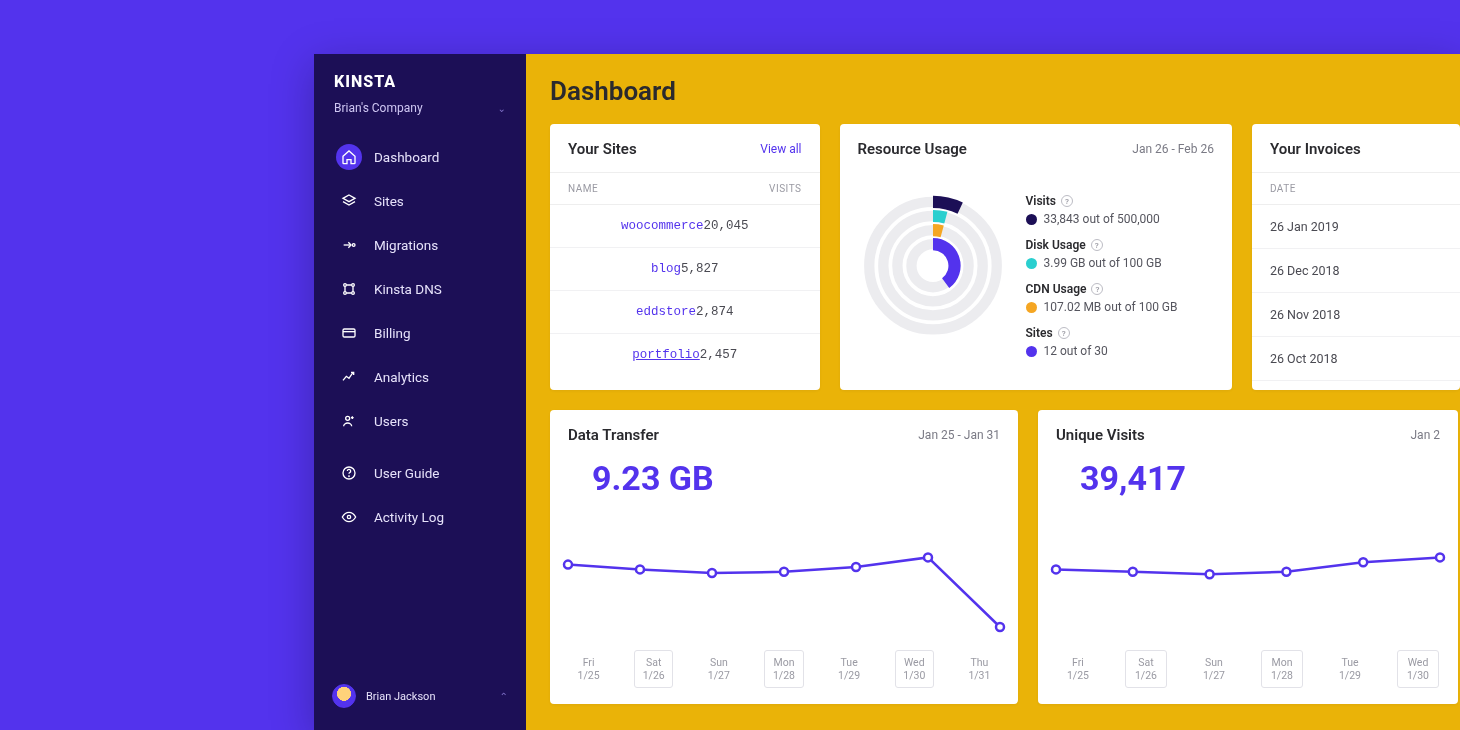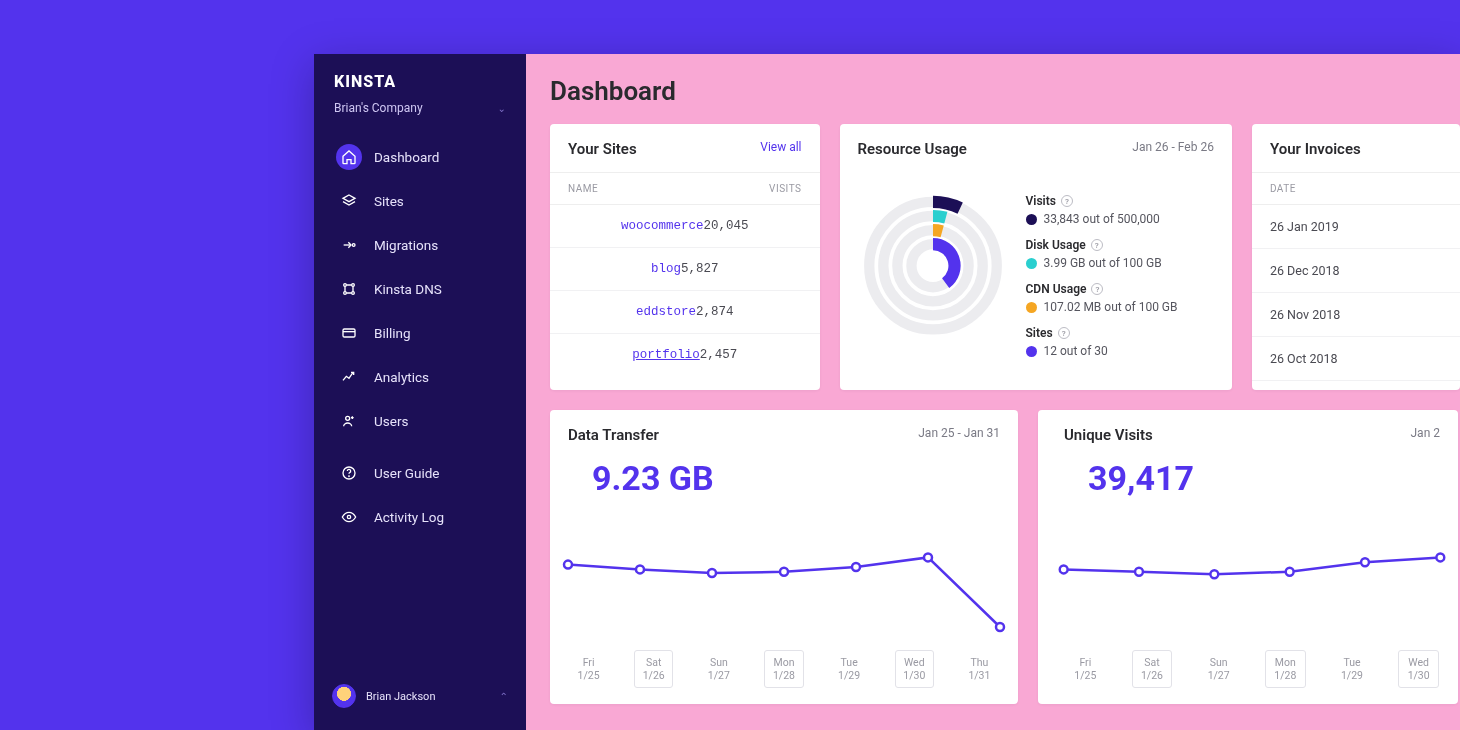--- a/index.html
+++ b/index.html
@@ -10,21 +10,21 @@
     height: 730px;
     overflow: hidden;
   }
   .app {
     position: absolute;
     left: 314px;
     top: 54px;
     width: 1146px;
     height: 676px;
     display: flex;
-    background: #f9a8d4;
+    background: #eab308;
     box-shadow: 0 10px 40px rgba(0,0,0,0.25);
   }
   
   .sidebar {
     width: 212px;
     background: #1C0F56;
     color: #fff;
     display: flex;
     flex-direction: column;
     padding: 18px 0 12px 0;
@@ -66,21 +66,21 @@
 
   .row1 { display: flex; gap: 20px; }
   .card {
     background: #fff; border-radius: 4px;
     box-shadow: 0 1px 3px rgba(30,20,70,0.06);
   }
 
   
   .card-sites { width: 272px; }
   .card-head {
-    display:flex; justify-content:space-between; align-items:flex-start;
+    display:flex; justify-content:space-between; align-items:center;
     padding: 16px 18px 14px 18px;
   }
   .card-title { font-size: 15px; font-weight: 600; color: #2a2a2e; }
   .link-small { font-size: 12px; color: #5333ED; text-decoration:none; }
   .tbl-head {
     display:flex; justify-content:space-between;
     padding: 10px 18px; border-top:1px solid #eee; border-bottom:1px solid #eee;
     font-size: 10px; letter-spacing: 0.5px; color: #9a9aa3;
   }
   .site-row {
@@ -121,21 +121,21 @@
     display:grid; grid-template-columns: repeat(7, 1fr);
     padding: 6px 6px 14px 6px; gap: 0;
   }
   .axis-cell {
     text-align:center; font-size: 10.5px; color:#9a9aa3;
     border:1px solid transparent; border-radius:3px; padding:5px 0;
     line-height: 1.25;
   }
   .axis-cell.boxed { border-color:#e2e2e8; background:#fff; margin: 0 13px; }
 
-  .card-wide2 { width: 420px; padding-left: 8px; }
+  .card-wide2 { width: 420px; }
   .axis-row2 { grid-template-columns: repeat(6, 1fr); }
 
 </style>
 </head>
 <body>
 
 <div class="app">
 
   <aside class="sidebar">
     <div class="brand">

